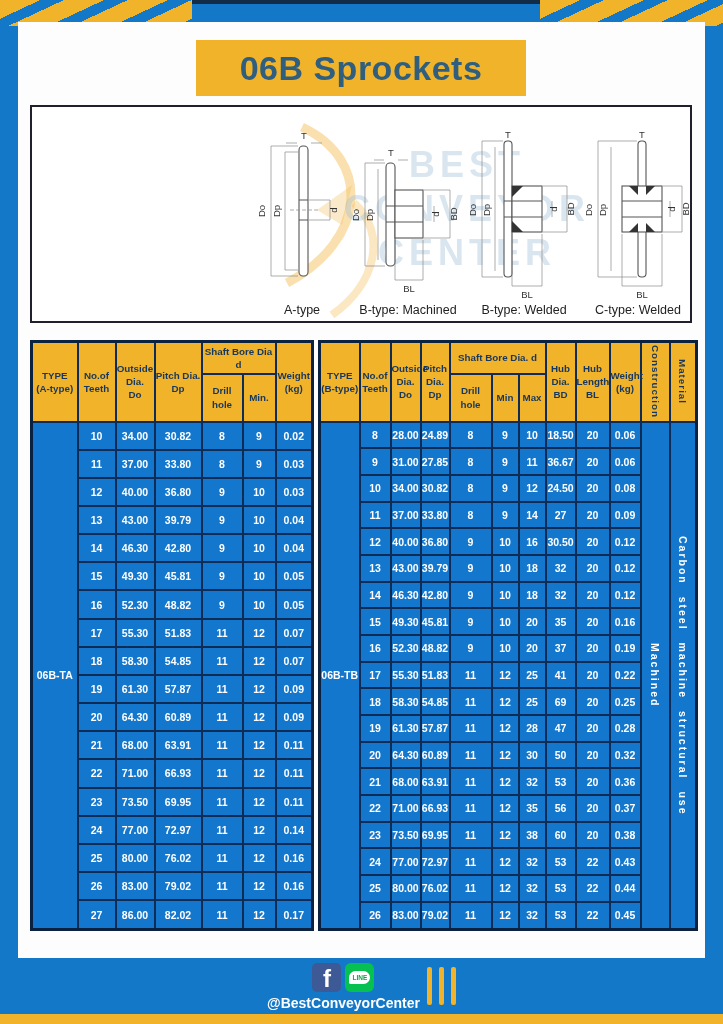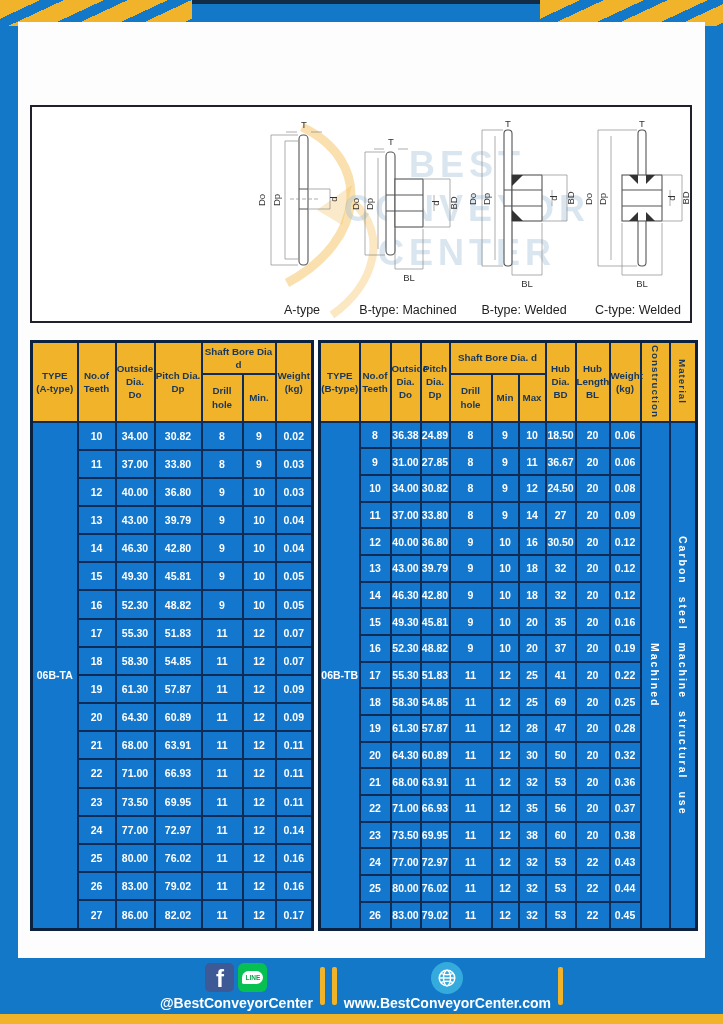--- a/index.html
+++ b/index.html
@@ -25,21 +25,21 @@
               border:2px solid #20202c;}
   .watermark{position:absolute;left:230px;top:8px;width:340px;height:200px;pointer-events:none;}
   .wm-text{position:absolute;left:70px;top:28px;width:270px;text-align:center;
            font-weight:bold;color:rgba(158,190,214,.38);line-height:44px;font-size:36px;letter-spacing:5px;}
   .wm-swoosh{position:absolute;left:0;top:0;}
   .spec-text{position:absolute;left:18px;top:46px;z-index:2;}
   .spec-line{font-size:16.5px;font-weight:bold;color:#2273ab;line-height:26.5px;white-space:nowrap;}
   .figures{position:absolute;left:222px;top:4px;right:6px;bottom:4px;display:flex;
            justify-content:space-between;align-items:flex-end;z-index:1;}
   .fig{display:flex;flex-direction:column;align-items:center;}
-  .fig figcaption{font-size:12.5px;color:#222;font-weight:500;margin-top:12px;}
+  .fig figcaption{font-size:12.5px;color:#222;font-weight:500;margin-top:1px;}
   .fig svg .pl{fill:#fff;stroke:#555;stroke-width:1.1;}
   .fig svg .dim{stroke:#8a8a8a;stroke-width:.7;}
   .fig svg .bore{stroke:#555;stroke-width:1;}
   .fig svg text{fill:#333;font-size:9.5px;}
   .fig svg .weld{fill:#333;}
 
   
   table.tbl{position:absolute;border-collapse:collapse;table-layout:fixed;background:#1377cd;}
   table.tbl th,table.tbl td{border:2px solid #0e2c55;text-align:center;vertical-align:middle;padding:0;}
   table.tbl{border:3px solid #0a2240;}
@@ -72,20 +72,23 @@
 </head>
 <body>
 
 <div class="page">
 
   <div class="top-line"></div>
   <div class="stripes left"></div>
   <div class="stripes right"></div>
   <div class="white-area"></div>
 
+  <div class="banner">
+    <span>06B Sprockets</span>
+  </div>
 
   <div class="spec-panel">
     <div class="watermark">
       <svg class="wm-swoosh" width="150" height="210" viewBox="0 0 150 210">
         <path d="M40 12 C110 45 105 125 25 168" fill="none" stroke="rgba(243,186,77,.45)" stroke-width="9"></path>
         <path d="M70 200 C115 168 125 118 92 88" fill="none" stroke="rgba(243,186,77,.35)" stroke-width="8"></path>
         <path d="M55 95 L90 70 L80 110 Z" fill="rgba(243,186,77,.30)"></path>
       </svg>
       <div class="wm-text">
         <div>BEST</div>
@@ -435,21 +438,21 @@
       <tr class="hr2">
         <th>Drill hole</th>
         <th>Min</th>
         <th>Max</th>
       </tr>
     </thead>
     <tbody>
         <tr>
           <td rowspan="19" class="type-cell">06B-TB</td>
           <td>8</td>
-          <td>36.38</td>
+          <td>28.00</td>
           <td>24.89</td>
           <td>8</td>
           <td>9</td>
           <td>10</td>
           <td>18.50</td>
           <td>20</td>
           <td>0.06</td>
           <td rowspan="19" class="vert-cell">Machined</td>
           <td rowspan="19" class="vert-cell">Carbon steel machine structural use</td>
         </tr>
@@ -661,33 +664,17 @@
             <span>f</span>
           </div>
         <div class="icon-line">
             <div class="line-bubble">LINE</div>
           </div>
       </div>
       <div class="f-label">@BestConveyorCenter</div>
     </div>
     <div class="f-div"></div>
     <div class="f-div"></div>
-    <div class="f-sec">
-      <div class="f-icons">
-        <div class="icon-circle icon-globe">
-          <svg width="22" height="22" viewBox="0 0 24 24">
-              <g fill="none" stroke="#fff" stroke-width="1.6">
-                <circle cx="12" cy="12" r="8.5"></circle>
-                <ellipse cx="12" cy="12" rx="3.8" ry="8.5"></ellipse>
-                <line x1="3.5" y1="12" x2="20.5" y2="12"></line>
-                <path d="M5 7 Q12 10 19 7"></path>
-                <path d="M5 17 Q12 14 19 17"></path>
-              </g>
-            </svg>
-        </div>
-      </div>
-      <div class="f-label">www.BestConveyorCenter.com</div>
-    </div>
     <div class="f-div"></div>
   </div>
   <div class="bottom-strip"></div>
 
 </div>
 
 </body></html>

